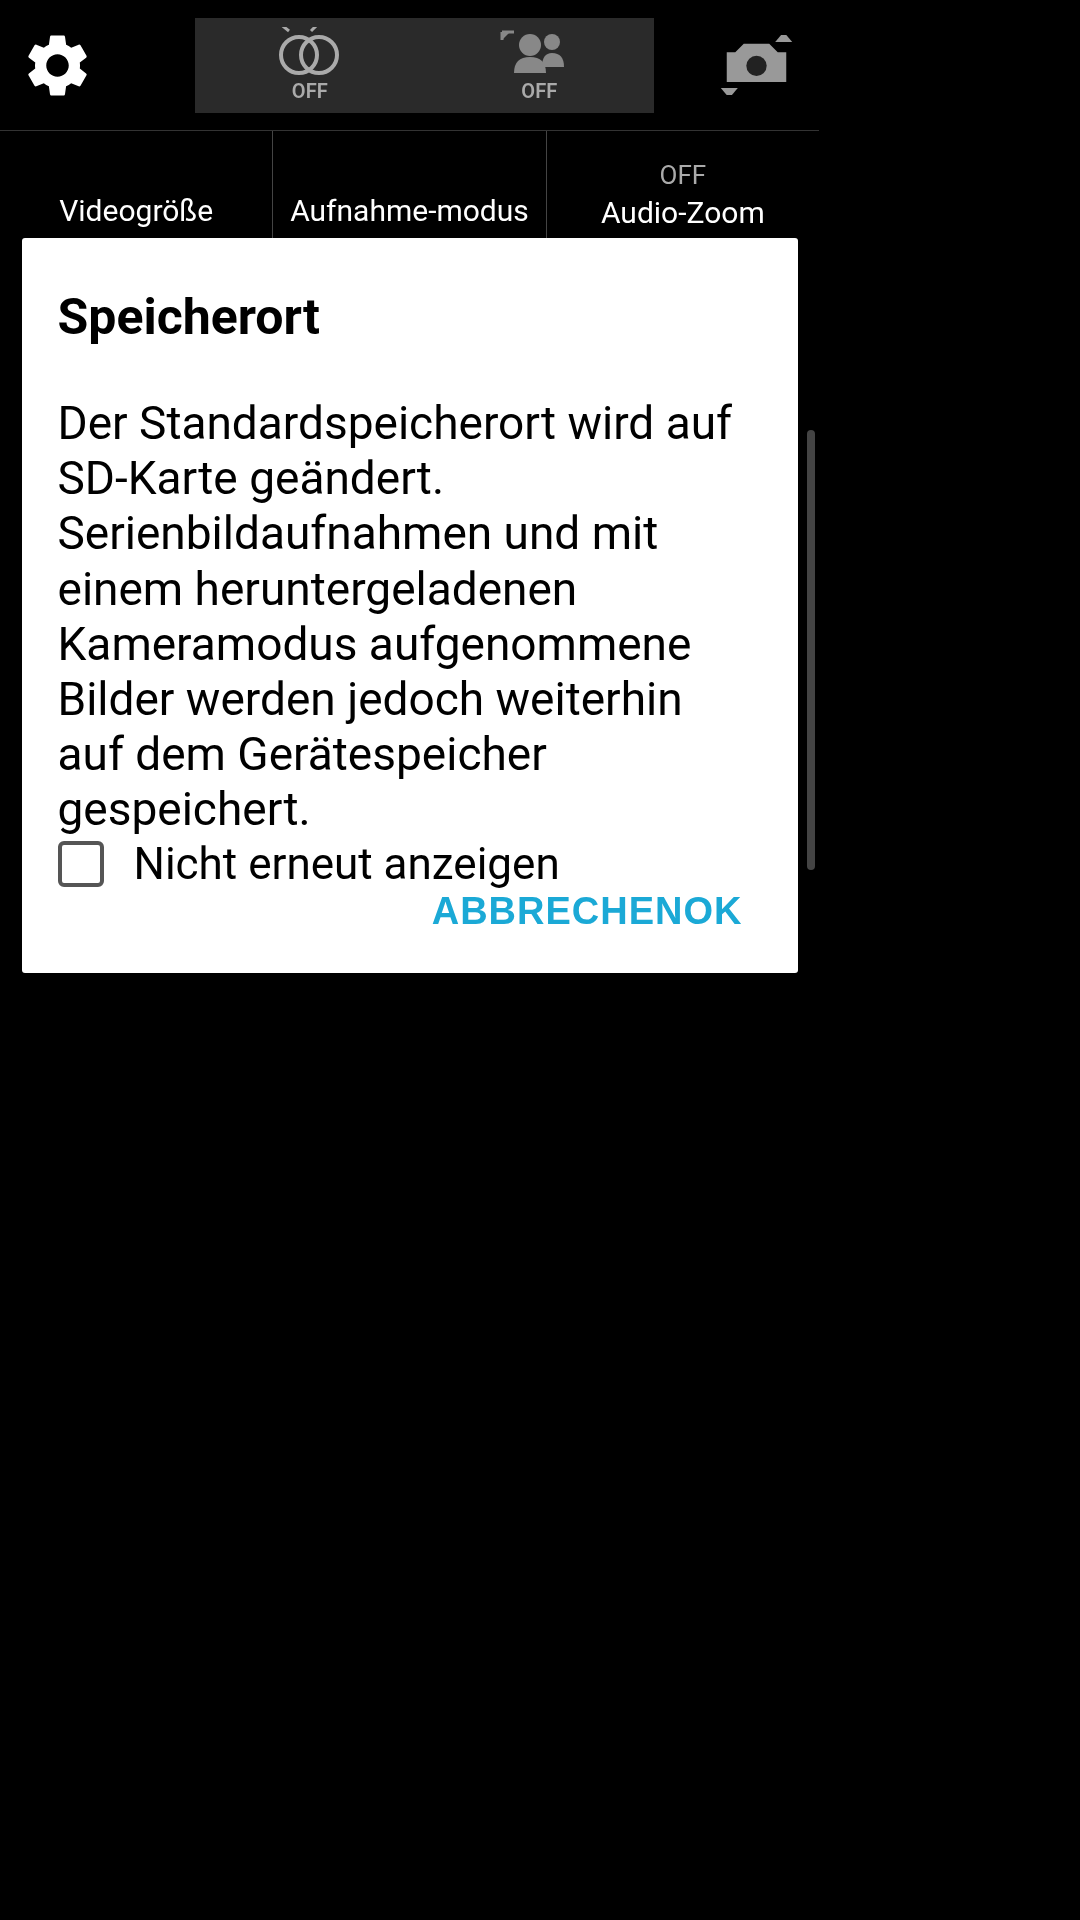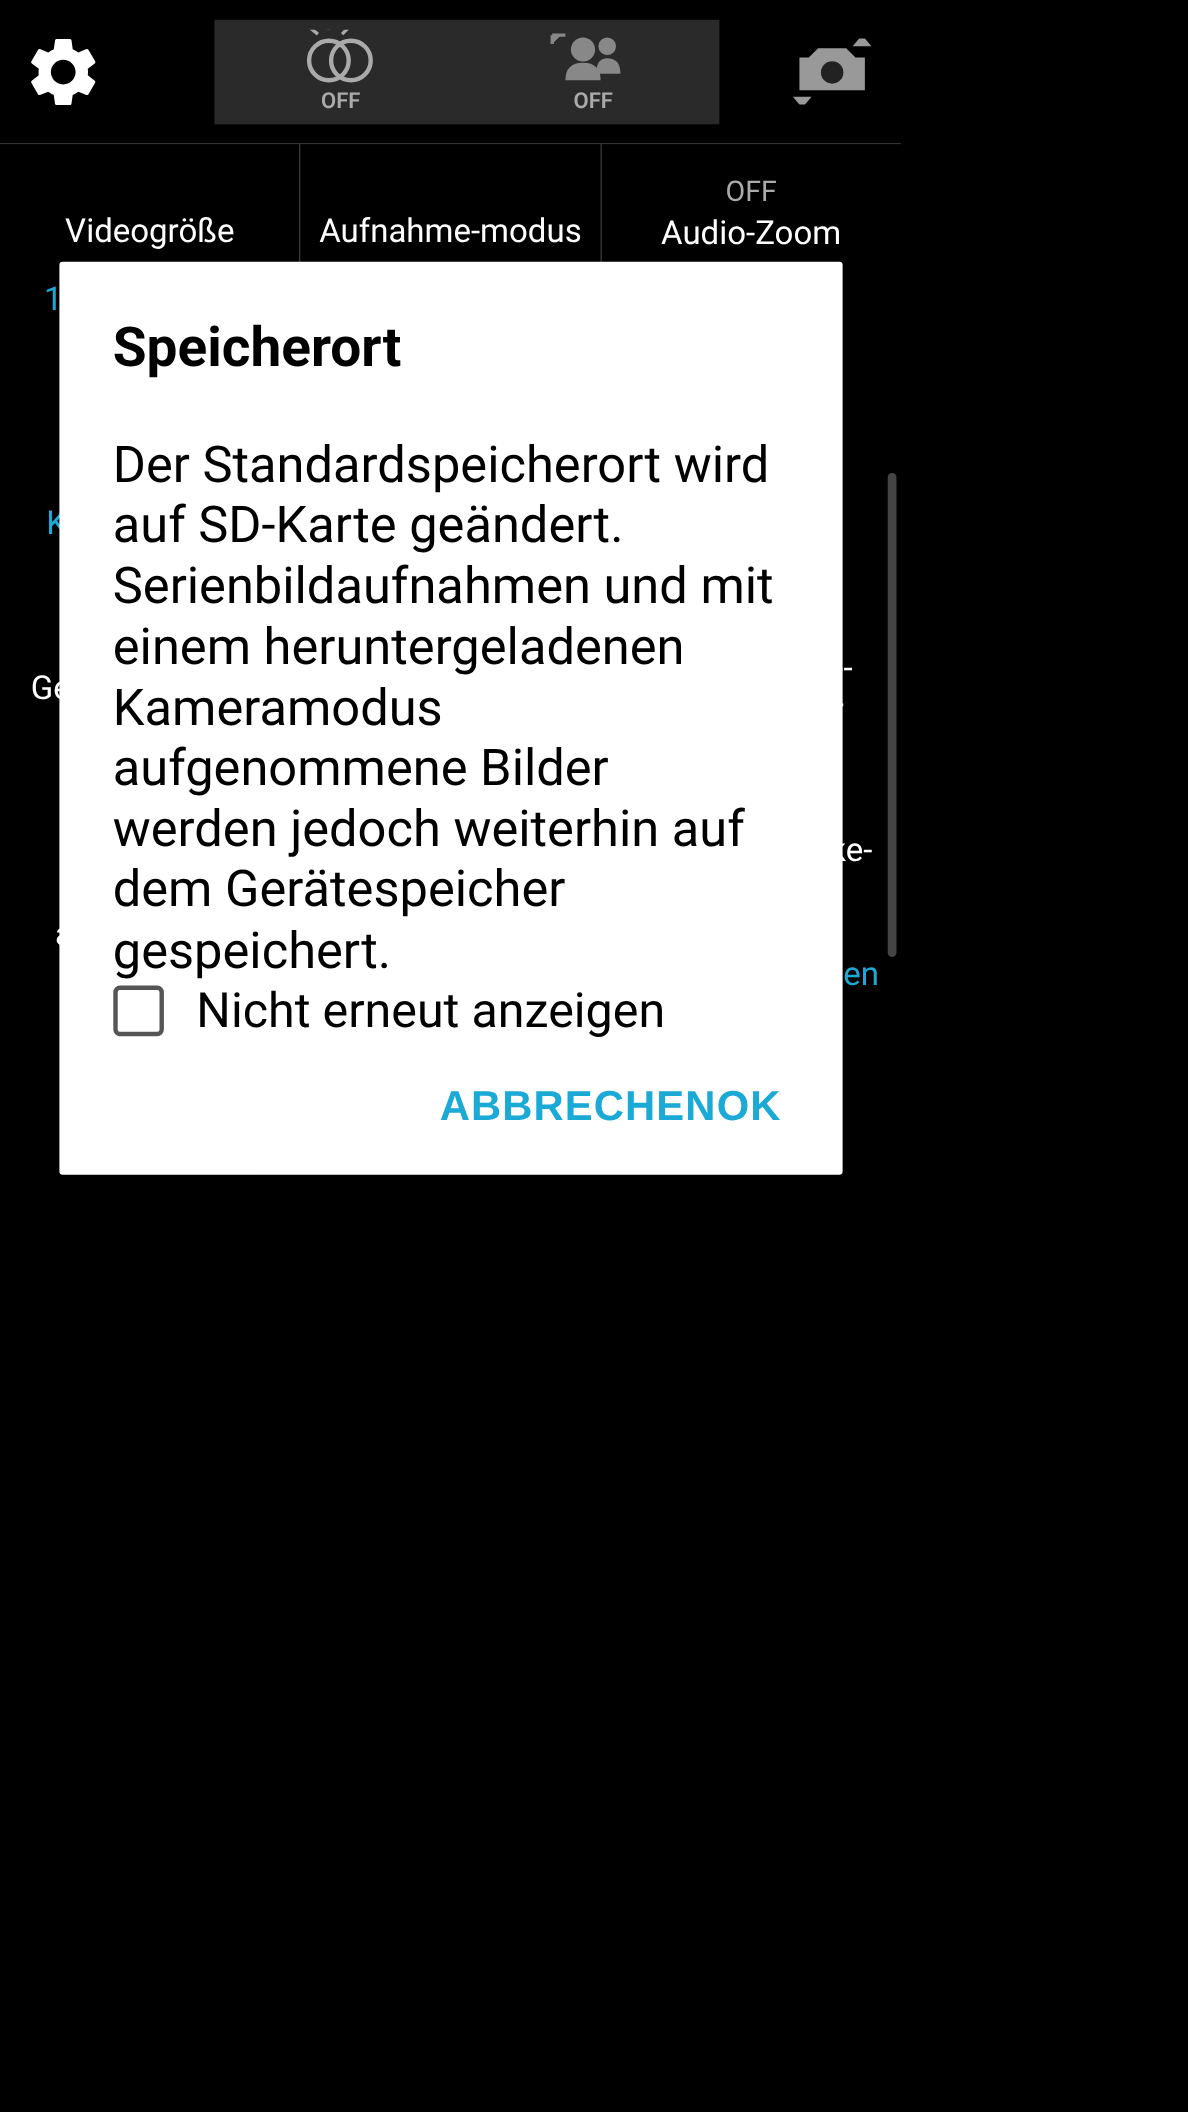--- a/index.html
+++ b/index.html
@@ -83,40 +83,39 @@
     .dialog-overlay {
       position: absolute;
       top: 0; left: 0; right: 0; bottom: 0;
       display: flex;
       align-items: flex-start;
       justify-content: center;
       z-index: 10;
     }
     .dialog {
       background: #fff;
-      width: 712px;
+      width: 776px;
       border-radius: 3px;
       margin-top: 238px;
-      padding: 50px 55px 40px 49px;
+      padding: 50px 55px 40px 36px;
     }
     .dialog-title {
       font-size: 50px;
       font-weight: 700;
       color: #000;
       margin-bottom: 50px;
     }
     .dialog-body {
       font-size: 46px;
       color: #000;
       line-height: 1.2;
     }
     .dialog-checkbox-row {
       display: flex;
       align-items: center;
-      margin-bottom: 40px;
     }
     .dialog-checkbox {
       width: 46px;
       height: 46px;
       border: 4px solid #555;
       border-radius: 6px;
       margin-right: 30px;
     }
     .dialog-checkbox-label {
       font-size: 44px;

